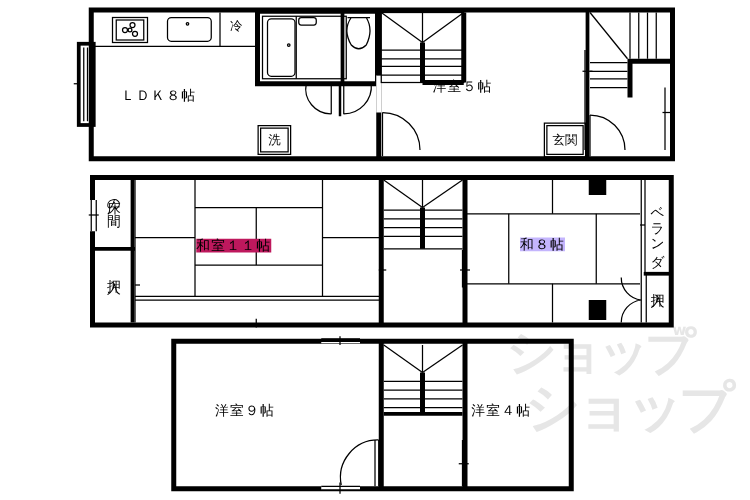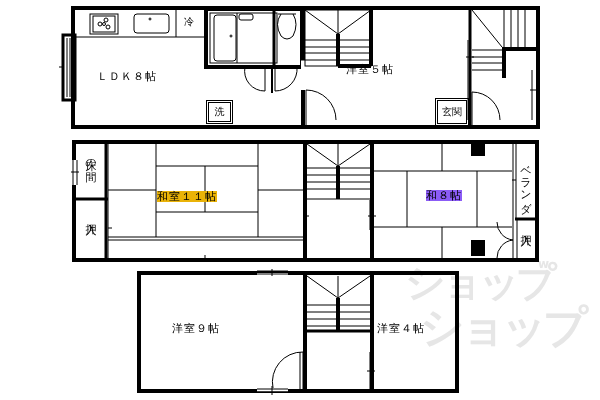--- a/index.html
+++ b/index.html
@@ -206,21 +206,21 @@
     </g>
   </g>
 </svg>
 
 <div class="lbl room" style="left:97px;top:71px;z-index:2">ＬＤＫ８帖</div>
 <div class="lbl room" style="left:346px;top:64px;z-index:2">洋室５帖</div>
 <div class="lbl small" style="left:184px;top:17px;z-index:2">冷</div>
 <div class="boxlbl" style="left:208px;top:102px;width:21px;height:18px;z-index:2">洗</div>
 <div class="boxlbl" style="left:437px;top:100px;width:28px;height:22px;z-index:2">玄関</div>
 
-<div class="lbl room" style="left:157px;top:191px;background:#eab308;z-index:2">和室１１帖</div>
-<div class="lbl room" style="left:426px;top:190px;background:#8b5cf6;z-index:2">和８帖</div>
+<div class="lbl room" style="left:157px;top:191px;background:#be185d;z-index:2">和室１１帖</div>
+<div class="lbl room" style="left:416px;top:190px;background:#c4b5fd;z-index:2">和８帖</div>
 <div class="lbl vert" style="left:85px;top:151px;z-index:2">床の間</div>
 <div class="lbl vert" style="left:85px;top:215px;z-index:2">押入</div>
 <div class="lbl vert" style="left:520px;top:158px;z-index:2">ベランダ</div>
 <div class="lbl vert" style="left:520px;top:226px;z-index:2">押入</div>
 
 <div class="lbl room" style="left:172px;top:323px;z-index:2">洋室９帖</div>
 <div class="lbl room" style="left:377px;top:323px;z-index:2">洋室４帖</div>
 
 </body></html>

